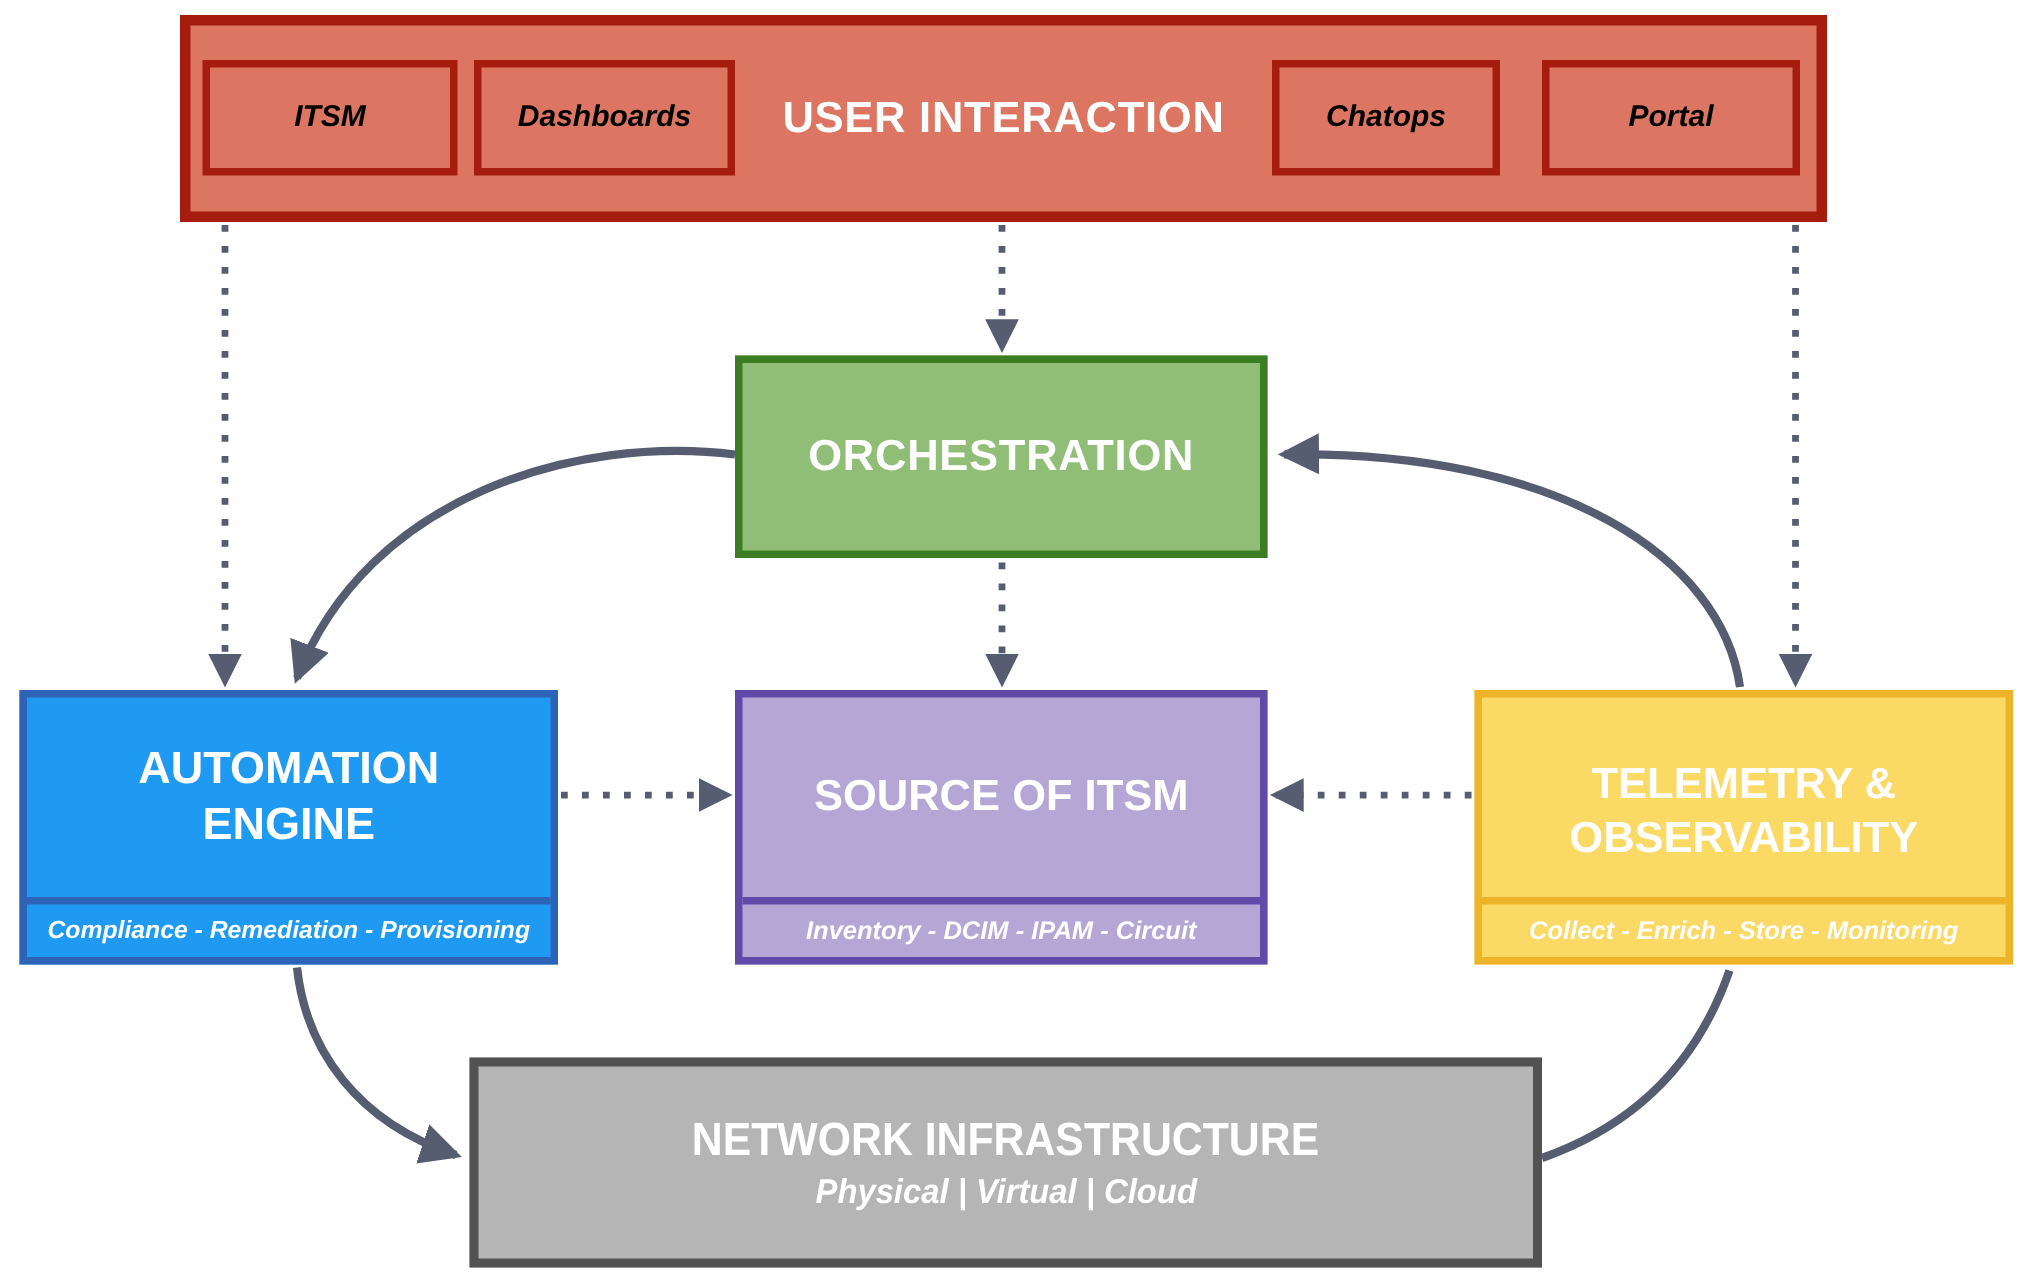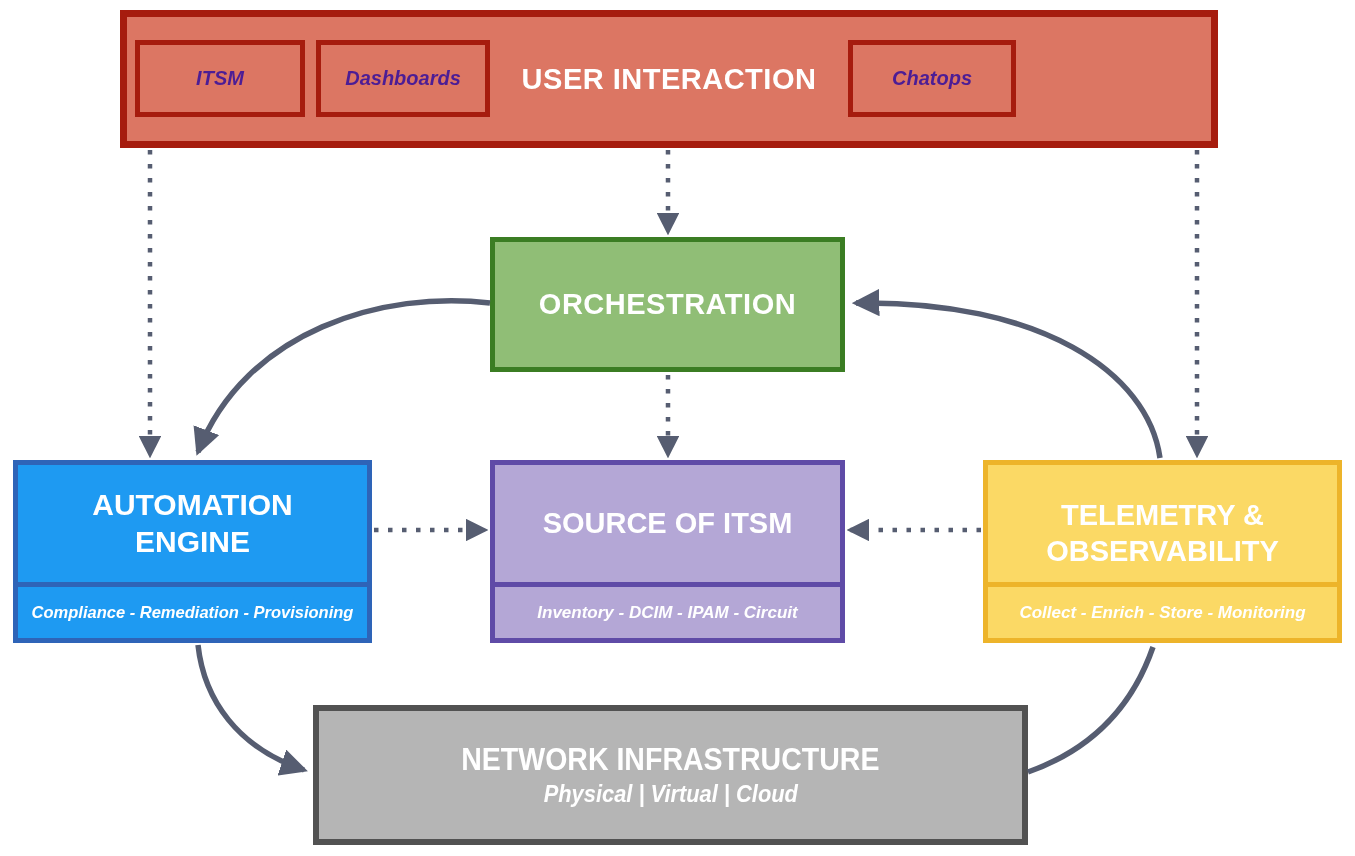--- a/index.html
+++ b/index.html
@@ -55,46 +55,46 @@
     background: var(--c-user-fill, #DC7663);
     border: 7px solid var(--c-user-border, #A61C0E);
   }
   .chip {
     position: absolute;
     top: 23px; height: 77px;
     background: var(--c-user-fill, #DC7663);
     border: 5px solid var(--c-user-border, #A61C0E);
     display: flex; align-items: center; justify-content: center;
     font-weight: bold; font-style: italic; font-size: 20px;
-    color: #4c1d95;
+    color: #000000;
   }
   .chip-itsm       { left: 8px;   width: 170px; }
   .chip-dashboards { left: 189px; width: 174px; }
-  .chip-chatops    { left: 721px; width: 168px; }
+  .chip-chatops    { left: 721px; width: 152px; }
   .chip-portal     { left: 901px; width: 172px; }
   .user-title {
     position: absolute;
     left: 363px; top: 0; width: 358px; height: 124px;
     display: flex; align-items: center; justify-content: center;
     font-weight: bold; font-size: 29px; letter-spacing: 0.5px;
   }
 
   
   .n-orch {
     left: 490px; top: 237px; width: 355px; height: 135px;
     background: var(--c-orchestration-fill, #90BE76);
     border: 5px solid var(--c-orchestration-border, #3B7D23);
     display: flex;
   }
   .n-orch .title-area { flex: 1; font-size: 29px; letter-spacing: 0.5px; border-radius: 17px; }
 
   
   .split { display: flex; flex-direction: column; }
   .split .title-area { flex: 1; border-radius: 17px; }
-  .split .sub-area { height: 56px; border-top-style: solid; border-top-width: 5px; }
+  .split .sub-area { height: 40px; border-top-style: solid; border-top-width: 5px; }
 
   .n-auto {
     left: 13px; top: 460px; width: 359px; height: 183px;
     background: var(--c-automation-fill, #1E9AF2);
     border: 5px solid var(--c-automation-border, #2E64B8);
   }
   .n-auto .title-area { font-size: 30px; }
   .n-auto .title-text { max-width: 290px; }
   .n-auto .sub-area { border-top-color: var(--c-automation-border, #2E64B8); font-size: 16.5px; }
 
@@ -163,20 +163,23 @@
     <div class="chip chip-itsm">
       <span>ITSM</span>
     </div>
     <div class="chip chip-dashboards">
       <span>Dashboards</span>
     </div>
     <div class="user-title">USER INTERACTION</div>
     <div class="chip chip-chatops">
       <span>Chatops</span>
     </div>
+    <div class="chip chip-portal">
+      <span>Portal</span>
+    </div>
   </div>
 
   <div class="node n-orch">
     <div class="title-area">
       <span class="title-text">ORCHESTRATION</span>
     </div>
   </div>
 
   <div class="node n-auto split">
     <div class="title-area">

